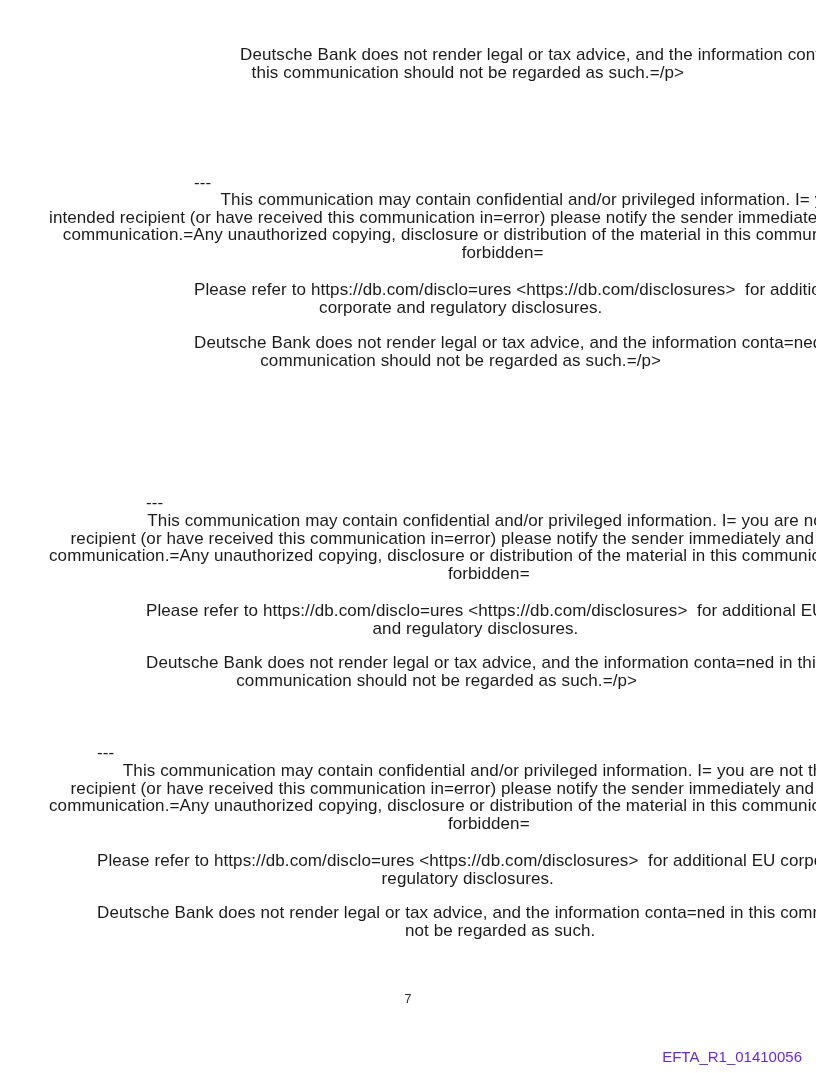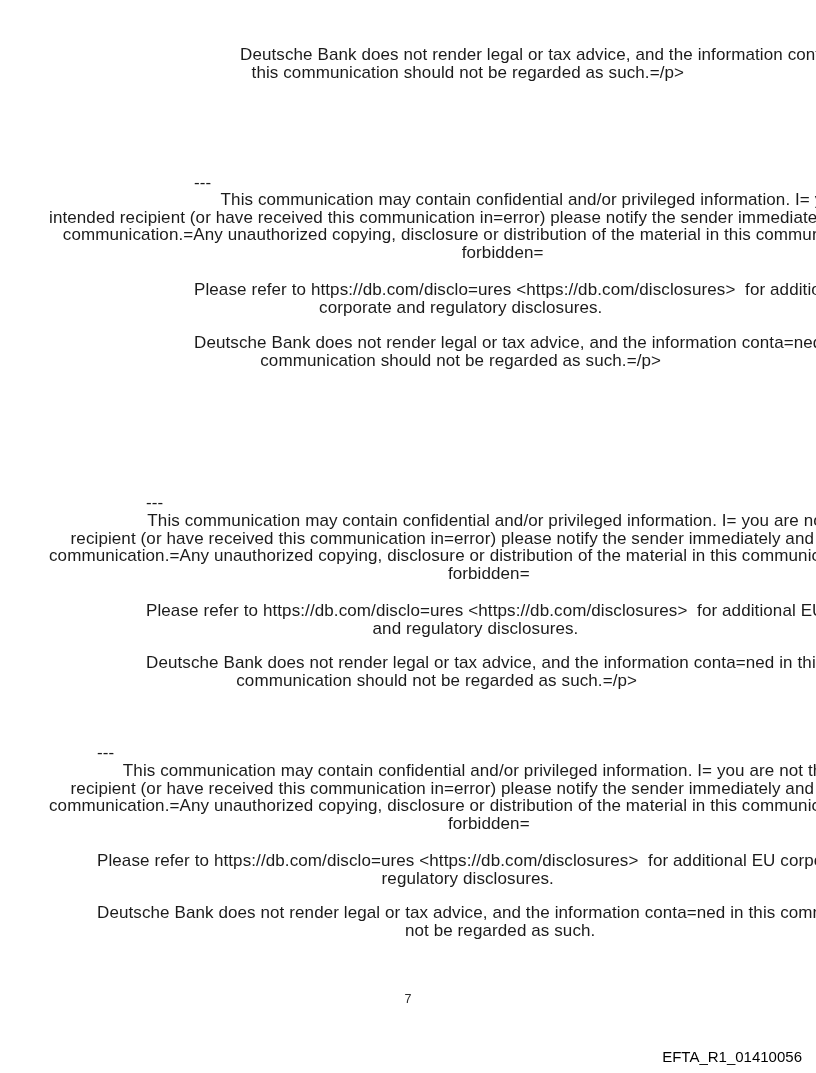--- a/index.html
+++ b/index.html
@@ -38,21 +38,21 @@
     font-size: 12.5px;
     line-height: 16px;
     color: #2a2a2a;
   }
   .bates {
     position: absolute;
     top: 1048px;
     right: 14px;
     font-size: 15px;
     line-height: 18px;
-    color: #000000;
+    color: #6d28d9;
   }
 </style>
 </head>
 <body>
 
 <div class="page">
 
   <div class="para indent-l1" style="top:46px">Deutsche Bank does not render legal or tax advice, and the information conta=ned in
 this communication should not be regarded as such.=/p&gt;</div>
 

